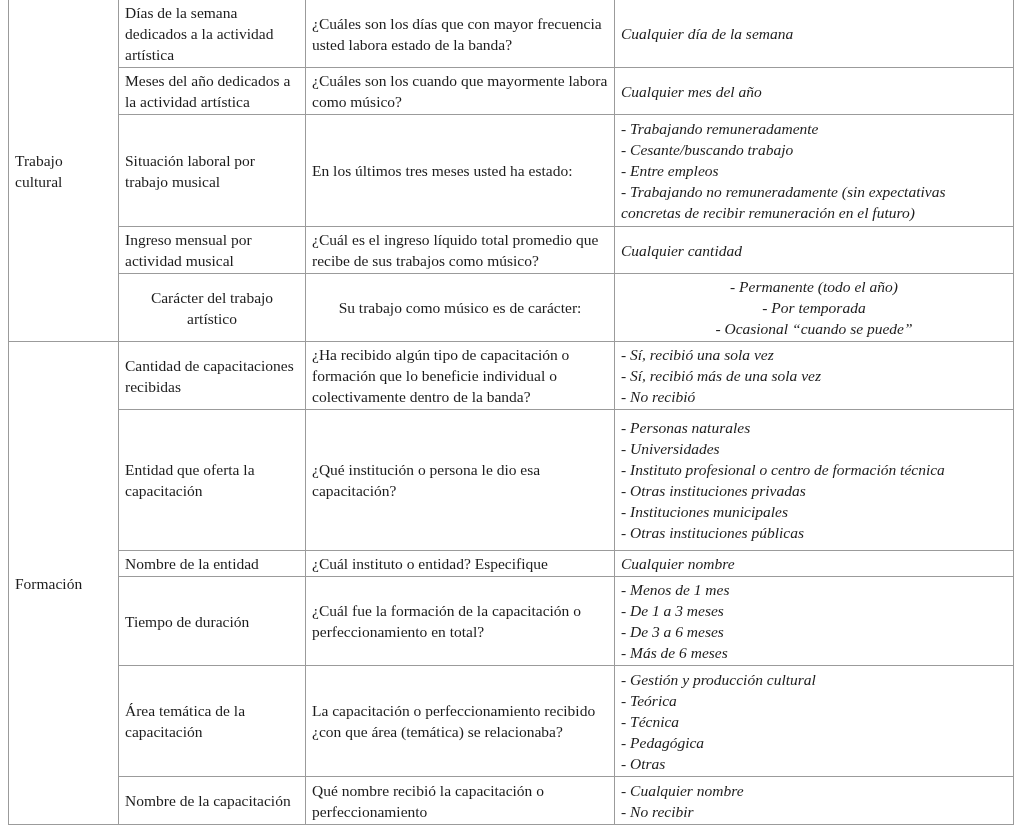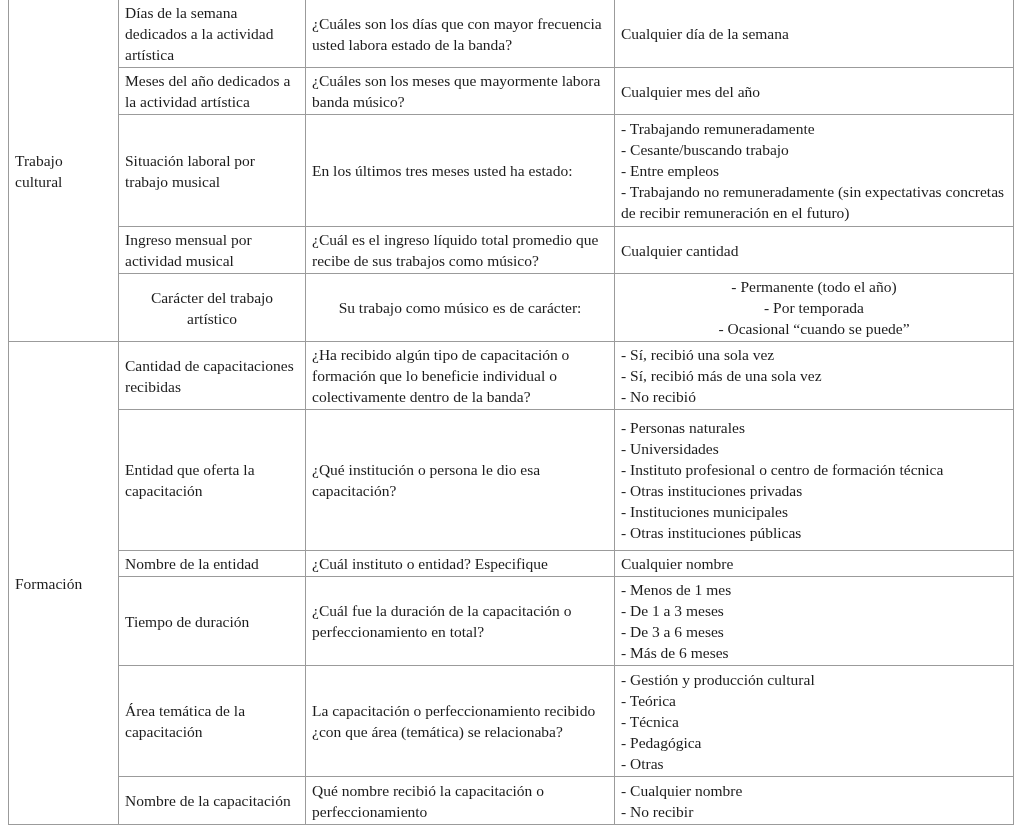--- a/index.html
+++ b/index.html
@@ -24,21 +24,21 @@
     padding: 2px 6px;
     font-size: 15.5px;
     line-height: 21px;
     box-sizing: border-box;
     overflow: hidden;
     word-wrap: break-word;
   }
   
   tr.r1 td { border-top: none; }
 
-  td.ans { white-space: pre-line; }
+  td.ans { white-space: pre-line; font-style: italic; }
 
   tr.r1  { height: 67px; }
   tr.r2  { height: 46px; margin-top: 43px; }
   tr.r3  { height: 112px; }
   tr.r4  { height: 39px; }
   tr.r5  { height: 66px; text-align: center; }
   tr.r6  { height: 68px; }
   tr.r7  { height: 141px; }
   tr.r8  { height: 23px; padding-left: 14px; }
   tr.r9  { height: 87px; }
@@ -58,21 +58,21 @@
     </colgroup>
     <tbody>
       <tr class="r1">
         <td class="cat" rowspan="5">Trabajo cultural</td>
         <td class="var">Días de la semana dedicados a la actividad artística</td>
         <td class="q">¿Cuáles son los días que con mayor frecuencia usted labora estado de la banda?</td>
         <td class="ans">Cualquier día de la semana</td>
       </tr>
       <tr class="r2">
         <td class="var">Meses del año dedicados a la actividad artística</td>
-        <td class="q">¿Cuáles son los meses que mayormente labora banda músico?</td>
+        <td class="q">¿Cuáles son los cuando que mayormente labora como músico?</td>
         <td class="ans">Cualquier mes del año</td>
       </tr>
       <tr class="r3">
         <td class="var">Situación laboral por trabajo musical</td>
         <td class="q">En los últimos tres meses usted ha estado:</td>
         <td class="ans">- Trabajando remuneradamente
 - Cesante/buscando trabajo
 - Entre empleos
 - Trabajando no remuneradamente (sin expectativas concretas de recibir remuneración en el futuro)</td>
       </tr>
@@ -107,21 +107,21 @@
 - Instituciones municipales
 - Otras instituciones públicas</td>
       </tr>
       <tr class="r8">
         <td class="var">Nombre de la entidad</td>
         <td class="q">¿Cuál instituto o entidad? Especifique</td>
         <td class="ans">Cualquier nombre</td>
       </tr>
       <tr class="r9">
         <td class="var">Tiempo de duración</td>
-        <td class="q">¿Cuál fue la duración de la capacitación o perfeccionamiento en total?</td>
+        <td class="q">¿Cuál fue la formación de la capacitación o perfeccionamiento en total?</td>
         <td class="ans">- Menos de 1 mes
 - De 1 a 3 meses
 - De 3 a 6 meses
 - Más de 6 meses</td>
       </tr>
       <tr class="r10">
         <td class="var">Área temática de la capacitación</td>
         <td class="q">La capacitación o perfeccionamiento recibido ¿con que área (temática) se relacionaba?</td>
         <td class="ans">- Gestión y producción cultural
 - Teórica

